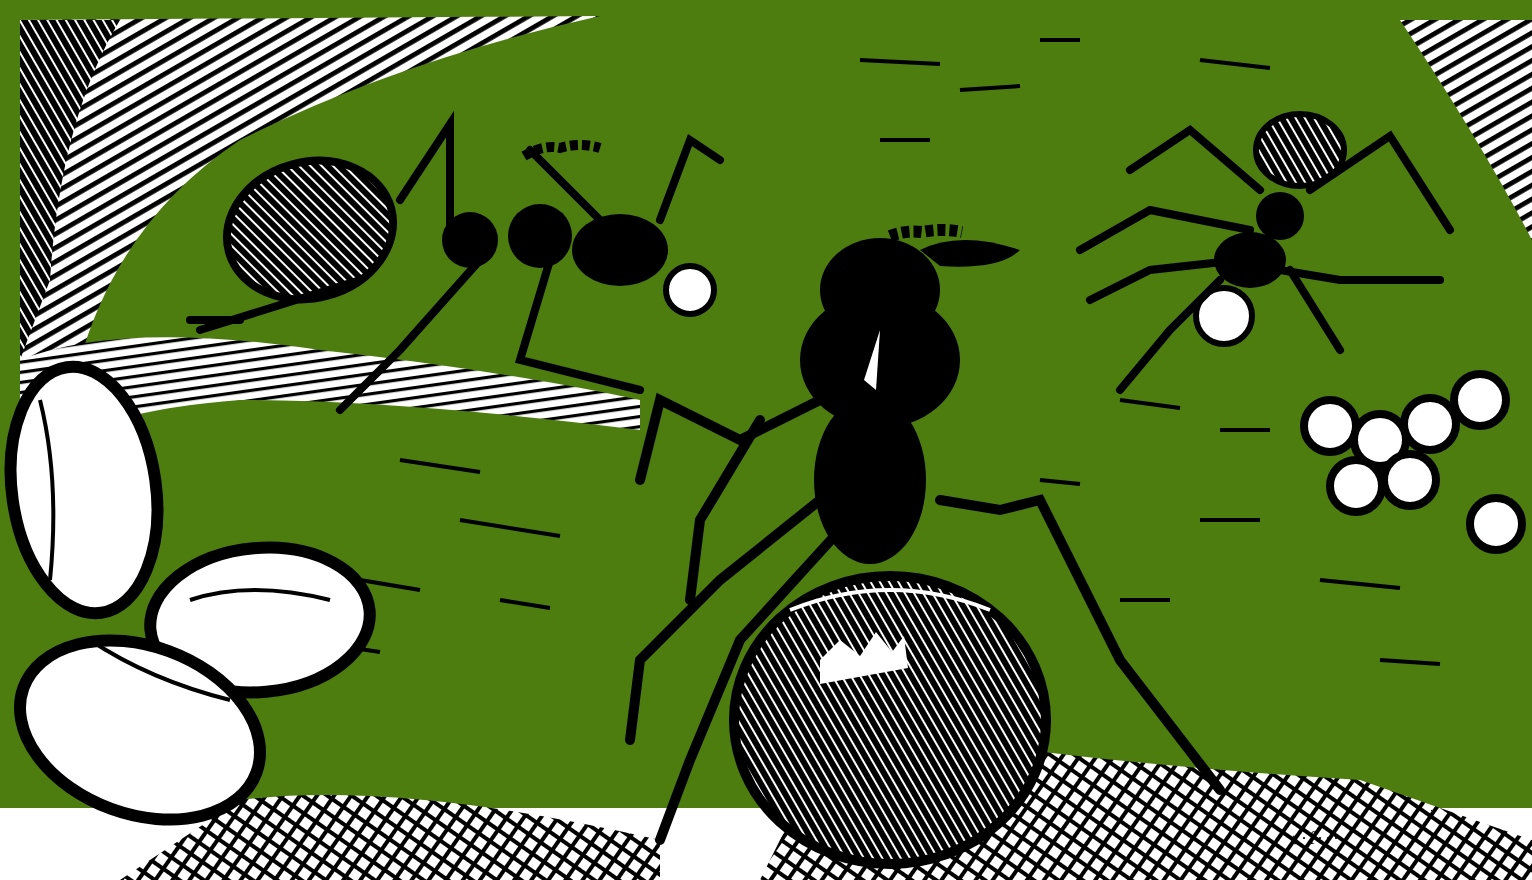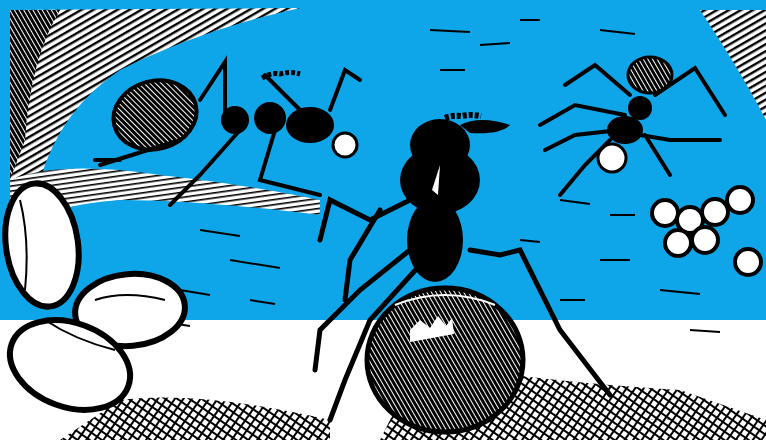--- a/index.html
+++ b/index.html
@@ -1,17 +1,17 @@
 <!DOCTYPE html>
 <html><head>
 <meta charset="utf-8">
 <style>
   html, body { margin:0; padding:0; background:#ffffff; }
   body { width:766px; height:440px; overflow:hidden; font-family:"Liberation Serif", serif; }
-  #scene { position:relative; width:766px; height:320px; background:#0ea5e9; }
+  #scene { position:relative; width:766px; height:404px; background:#4d7c0f; }
   svg { display:block; }
   .sig { position:absolute; left:646px; top:414px; font-size:9px; color:#000; font-family:"Liberation Serif", serif; letter-spacing:1px; }
 </style>
 </head>
 <body>
 
 <div id="scene">
   <svg width="766" height="440" viewBox="0 0 766 440">
     <defs>
       <pattern id="hatch" width="6" height="6" patternUnits="userSpaceOnUse" patternTransform="rotate(-30)">

